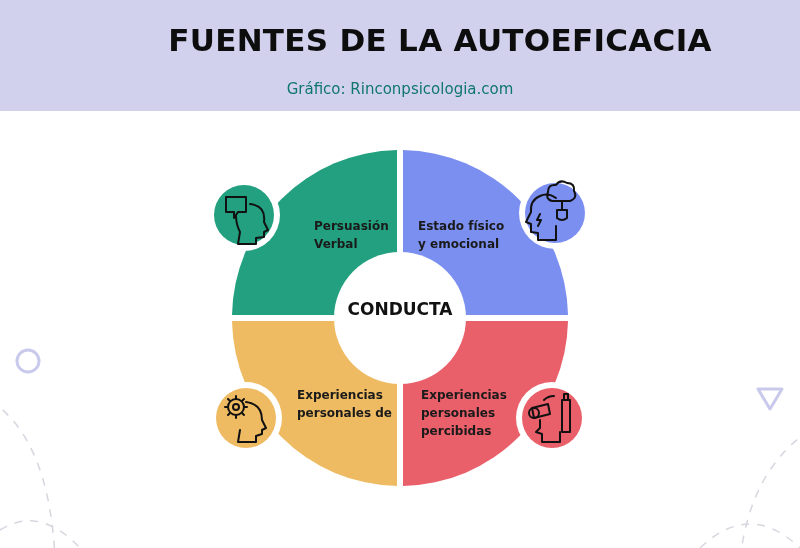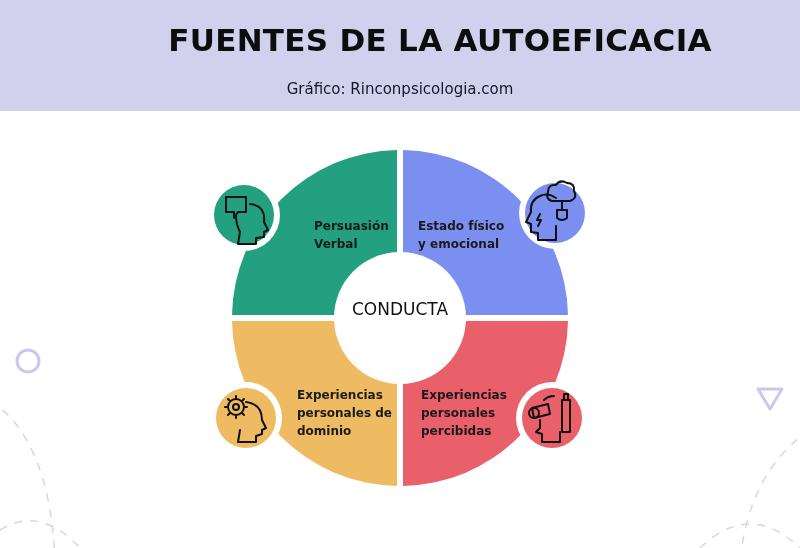--- a/index.html
+++ b/index.html
@@ -1,22 +1,22 @@
 <!DOCTYPE html>
 <html><head>
 <meta charset="utf-8">
 <style>
   html, body { margin:0; padding:0; }
   body { width:800px; height:548px; background:#ffffff; position:relative; overflow:hidden; font-family:"DejaVu Sans", sans-serif; }
   .header { position:absolute; left:0; top:0; width:800px; height:111px; background:#d1d1ee; }
   .title { position:absolute; left:0; width:800px; top:22px; text-align:center; font-size:31px; font-weight:bold; color:#0d0d0d; letter-spacing:0.3px; font-family:"DejaVu Sans", sans-serif;margin-left:40px; }
-  .subtitle { position:absolute; left:0; width:800px; top:80px; text-align:center; font-size:15px; color:#0f172a; font-family:"DejaVu Sans", sans-serif; }
+  .subtitle { position:absolute; left:0; width:800px; top:80px; text-align:center; font-size:15px; color:#0f766e; font-family:"DejaVu Sans", sans-serif; }
   svg.diagram { position:absolute; left:0; top:0; }
   .label { position:absolute; font-size:12px; font-weight:bold; color:#1a1a1a; line-height:18px; font-family:"DejaVu Sans", sans-serif; }
-  .center-label { position:absolute; left:330px; top:298px; width:140px; text-align:center; font-size:17px; font-weight:normal; color:#111; line-height:23px; }
+  .center-label { position:absolute; left:330px; top:298px; width:140px; text-align:center; font-size:17px; font-weight:bold; color:#111; line-height:23px; }
 </style>
 </head>
 <body>
 
 <div class="header">
   <div class="title">FUENTES DE LA AUTOEFICACIA</div>
   <div class="subtitle">Gráfico: Rinconpsicologia.com</div>
 </div>
 
 <svg class="diagram" width="800" height="548" viewBox="0 0 800 548">
@@ -89,21 +89,20 @@
 </div>
 
 <div class="label" style="left:418px; top:217px; text-align:left;">
   <div>Estado físico</div>
   <div>y emocional</div>
 </div>
 
 <div class="label" style="left:297px; top:386px;">
   <div>Experiencias</div>
   <div>personales de</div>
-  <div>dominio</div>
 </div>
 
 <div class="label" style="left:421px; top:386px;">
   <div>Experiencias</div>
   <div>personales</div>
   <div>percibidas</div>
 </div>
 
 <div class="center-label">
   <div>CONDUCTA</div>

